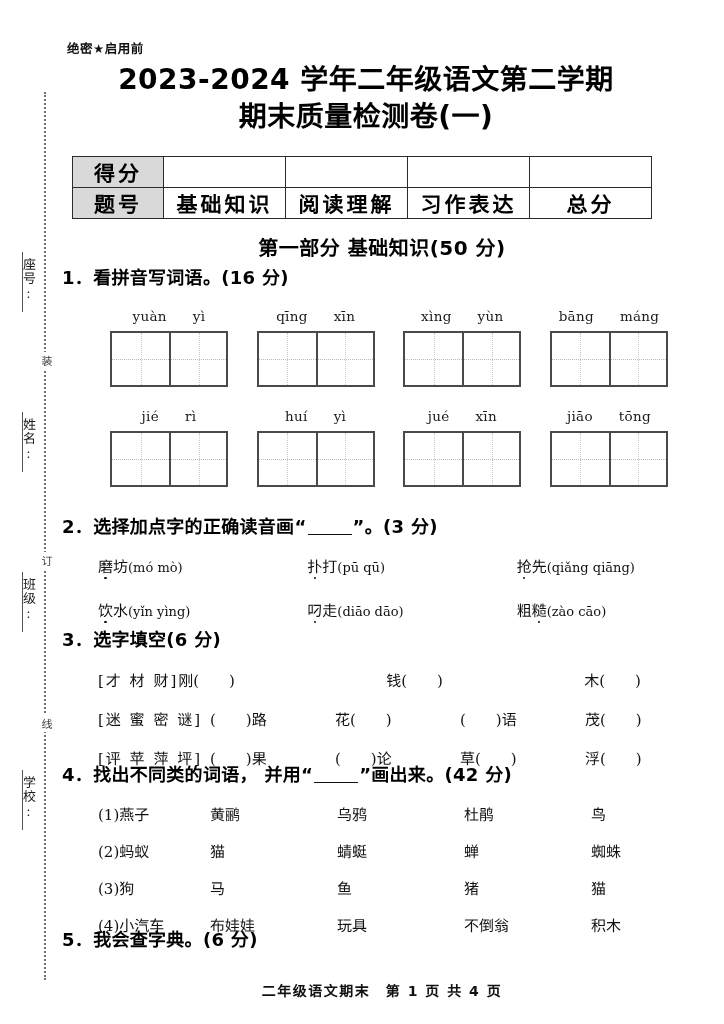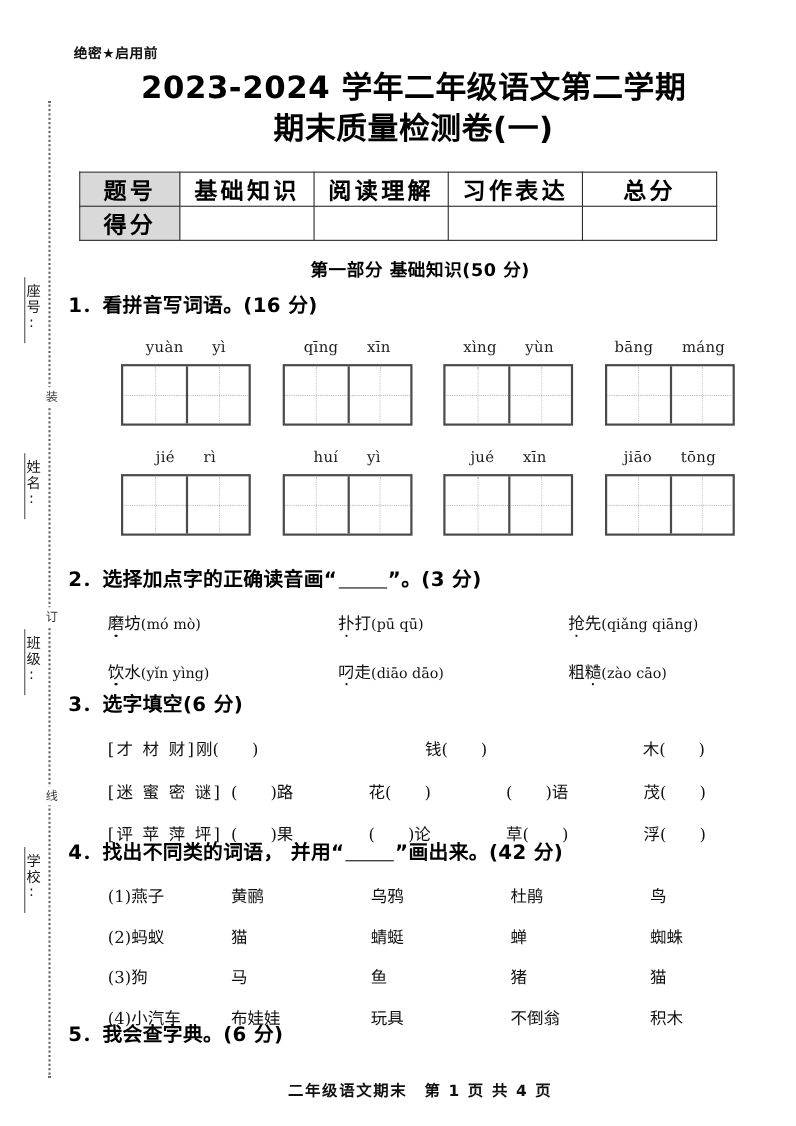--- a/index.html
+++ b/index.html
@@ -77,21 +77,21 @@
     position: absolute;
     left: 67px;
     top: 38px;
     font-size: 12.5px;
     font-weight: 700;
     letter-spacing: 0.5px;
     color: #111;
   }
   .paper-title {
     position: absolute;
-    left: 56px;
+    left: 46px;
     top: 62px;
     width: 640px;
     text-align: center;
     font-size: 28px;
     font-weight: 700;
     line-height: 1.32;
     letter-spacing: 0.5px;
     color: #000;
     font-family: "DejaVu Sans", "Liberation Sans", sans-serif;
   }
@@ -127,21 +127,21 @@
   }
   table.score-table td.blank { background: #ffffff; }
 
   
   .part-heading {
     position: absolute;
     left: 62px;
     top: 232px;
     width: 640px;
     text-align: center;
-    font-size: 16px;
+    font-size: 20px;
     font-weight: 700;
     letter-spacing: 0.5px;
     color: #000;
   }
 
   
   .q {
     position: absolute;
     left: 62px;
     width: 648px;
@@ -335,32 +335,32 @@
 
   <div class="paper-title">
     <span class="ln1">2023-2024 学年二年级语文第二学期</span>
     <span class="ln2">期末质量检测卷(一)</span>
   </div>
 
   <div class="score-table-wrap">
     <table class="score-table">
       <tbody>
         <tr>
+          <td class="hdr-col">得分</td>
+          <td class="blank"></td>
+          <td class="blank"></td>
+          <td class="blank"></td>
+          <td class="blank"></td>
+        </tr>
+        <tr>
           <td class="hdr-col">题号</td>
           <td>基础知识</td>
           <td>阅读理解</td>
           <td>习作表达</td>
           <td>总分</td>
-        </tr>
-        <tr>
-          <td class="hdr-col">得分</td>
-          <td class="blank"></td>
-          <td class="blank"></td>
-          <td class="blank"></td>
-          <td class="blank"></td>
         </tr>
       </tbody>
     </table>
   </div>
 
   <div class="part-heading">第一部分  基础知识(50 分)</div>
 
   <div class="q" style="top:263px;">
     <div class="q-title">
       <span class="num">1．</span><span>看拼音写词语。</span><span>(16 分)</span>

